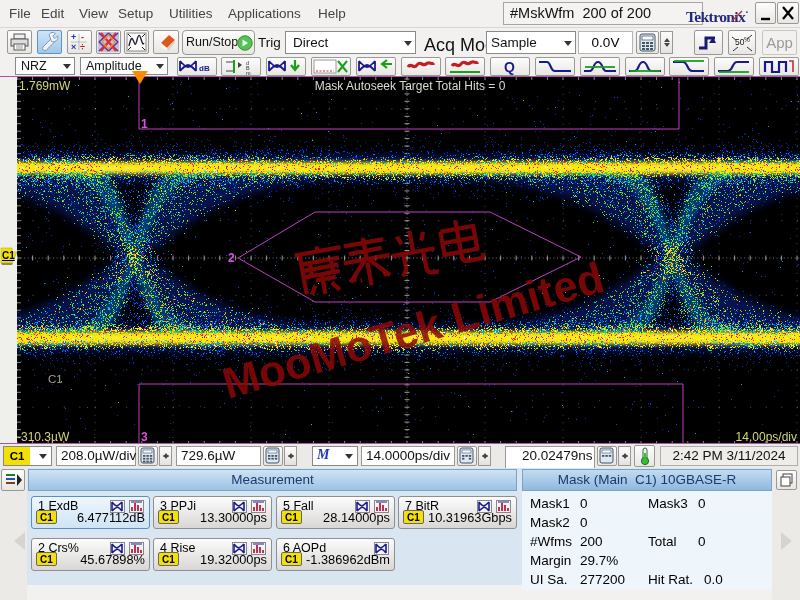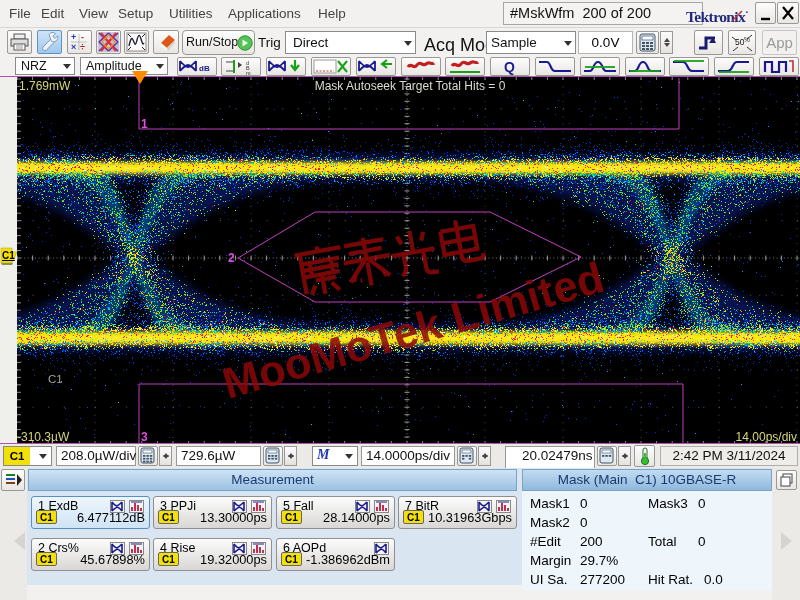--- a/index.html
+++ b/index.html
@@ -613,21 +613,21 @@
     </div>
 
 <div class="ab" style="left:522px;top:1px;width:250px;height:22px;background:linear-gradient(#c2dcf2,#8fb8dc);border:1px solid #7aa3c8;color:#1a3a70;font-size:13.5px;text-align:center;line-height:20px">Mask (Main&nbsp; C1) 10GBASE-R</div>
 <div class="ab" style="left:522px;top:23px;width:250px;height:99px;background:#eef5fb;font-size:13.5px;color:#000">
  <span class="ab" style="left:8px;top:5px">Mask1</span>
       <span class="ab" style="left:58px;top:5px">0</span>
       <span class="ab" style="left:126px;top:5px">Mask3</span>
       <span class="ab" style="left:176px;top:5px">0</span>
  <span class="ab" style="left:8px;top:24px">Mask2</span>
       <span class="ab" style="left:58px;top:24px">0</span>
- <span class="ab" style="left:8px;top:43px">#Edit</span>
+ <span class="ab" style="left:8px;top:43px">#Wfms</span>
       <span class="ab" style="left:58px;top:43px">200</span>
       <span class="ab" style="left:126px;top:43px">Total</span>
       <span class="ab" style="left:176px;top:43px">0</span>
  <span class="ab" style="left:8px;top:62px">Margin</span>
       <span class="ab" style="left:58px;top:62px">29.7%</span>
  <span class="ab" style="left:8px;top:81px">UI Sa.</span>
       <span class="ab" style="left:58px;top:81px">277200</span>
       <span class="ab" style="left:126px;top:81px">Hit Rat.</span>
       <span class="ab" style="left:182px;top:81px">0.0</span>
 </div>

